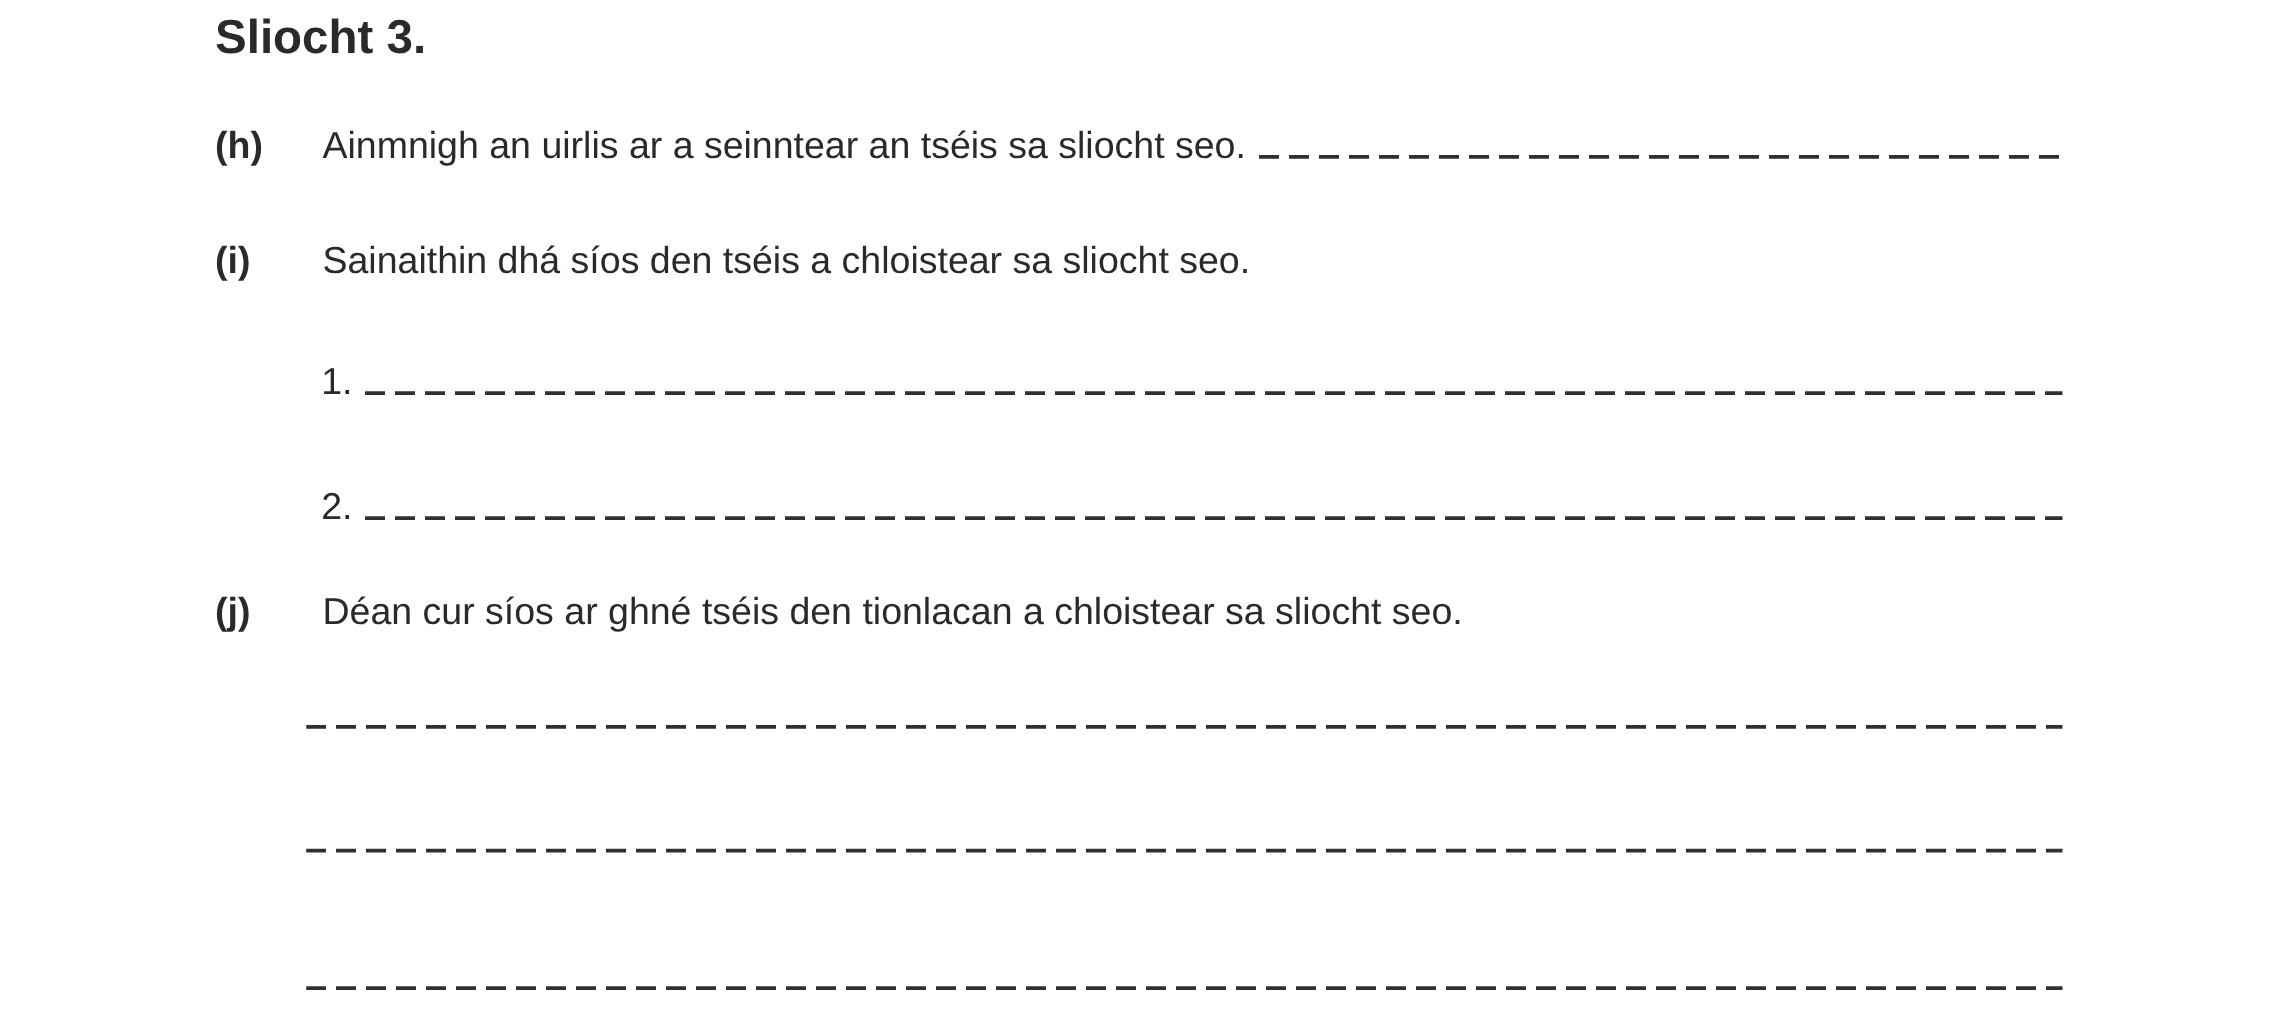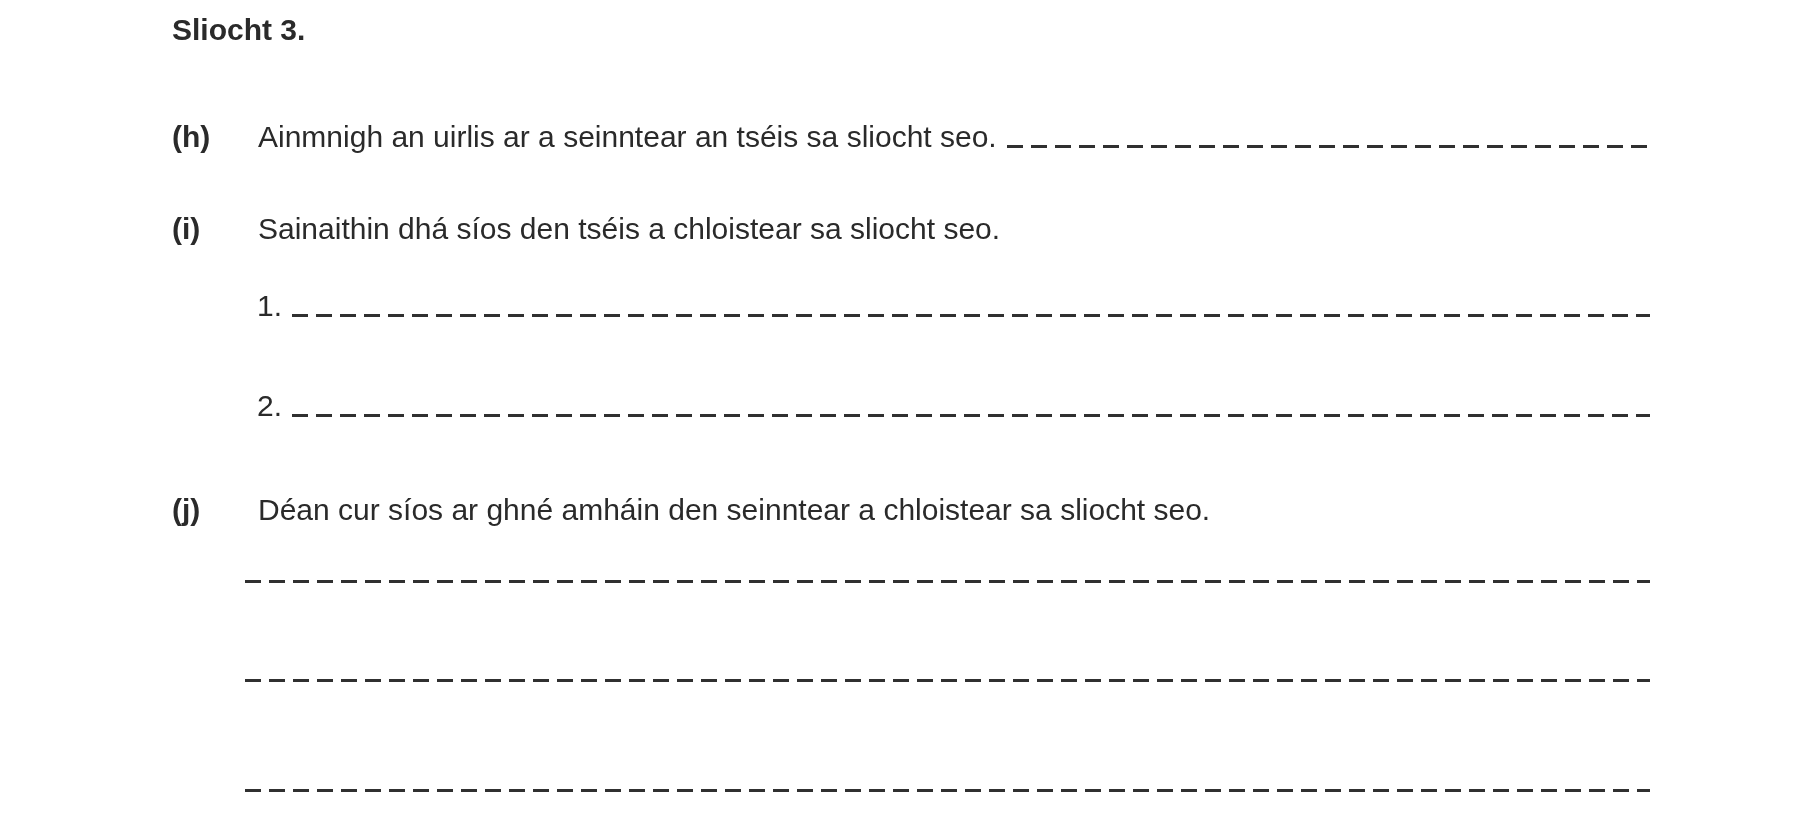--- a/index.html
+++ b/index.html
@@ -13,21 +13,21 @@
     height: 820px;
     background: #ffffff;
     font-family: "Liberation Sans", sans-serif;
     color: #2a2a2a;
     overflow: hidden;
   }
   .section-title {
     position: absolute;
     left: 172px;
     top: 12px;
-    font-size: 30px;
+    font-size: 38px;
     line-height: 36px;
     font-weight: 700;
     white-space: nowrap;
     text-align: center;
   }
   .q-row {
     position: absolute;
     left: 172px;
     width: 1478px;           
     display: flex;
@@ -36,21 +36,20 @@
     line-height: 37px;
   }
   .q-row .q-label {
     flex: none;
     width: 86px;
     font-weight: 700;
   }
   .q-row .q-text {
     flex: none;
     white-space: nowrap;
-    margin-top: 20px;
   }
   .row-h { top: 98px; }
   .row-i { top: 190px; }
   .row-j { top: 471px; }
 
   .item-row {
     position: absolute;
     left: 257px;
     width: 1393px;           
     display: flex;
@@ -107,20 +106,20 @@
     <span class="dash-fill"></span>
   </div>
 
   <div class="item-row item-2">
     <span class="item-label">2.</span>
     <span class="dash-fill"></span>
   </div>
 
   <div class="q-row row-j">
     <span class="q-label">(j)</span>
-    <span class="q-text">Déan cur síos ar ghné amháin den seinntear a chloistear sa sliocht seo.</span>
+    <span class="q-text">Déan cur síos ar ghné tséis den tionlacan a chloistear sa sliocht seo.</span>
   </div>
 
   <div class="answer-line line-1"></div>
   <div class="answer-line line-2"></div>
   <div class="answer-line line-3"></div>
 
 </div>
 
 </body></html>

